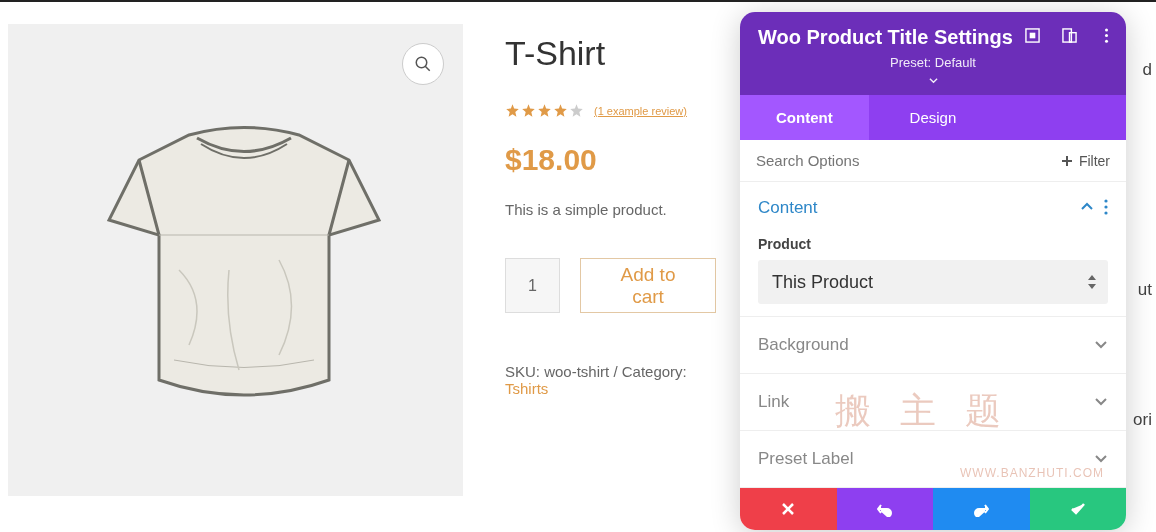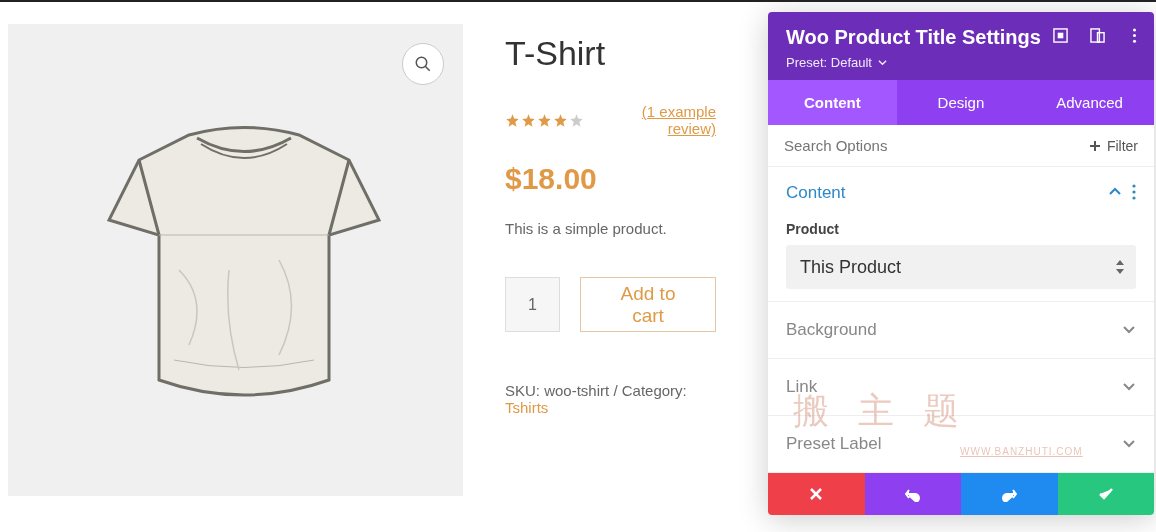--- a/index.html
+++ b/index.html
@@ -36,51 +36,50 @@
     cursor: pointer;
   }
   .zoom-btn svg { width: 18px; height: 18px; stroke:#555; fill:none; stroke-width:2; }
   .tshirt-svg { position:absolute; left:70px; top:95px; width:330px; }
 
   .summary { flex: 1; padding-top: 10px; }
   .ptitle { font-size: 34px; color:#333; font-weight:500; margin-bottom: 30px;}
   .rating-row { display:flex; align-items:center; gap:10px; margin-bottom: 25px; }
   .stars { display:flex; gap:1px; }
   .stars svg { width:15px; height:15px; }
-  .review-link { color:#e09a47; font-size:15px;text-align:right; }
+  .review-link { color:#e09a47; font-size:11px; }
   .price { font-size:30px; font-weight:700; color:#e09a47; margin-bottom: 24px;}
   .short-desc{ font-size:15px; color:#666; margin-bottom: 40px;}
   .cart-row { display:flex; gap:20px; margin-bottom:50px;}
   .qty { width:55px; height:55px; border:1px solid #ddd; background:#f6f6f6;
          text-align:center; font-size:16px; color:#666;}
   .add-cart-btn{ height:55px; padding:0 28px; background:#fff; color:#e09a47;
          border:1px solid #e3c8a4; font-size:19px; cursor:pointer;}
   .meta { font-size:15px; color:#666; }
   .meta a{ color:#e09a47; text-decoration:none; }
 
   
   .panel {
     position:absolute;
     top: 10px; left: 740px;
     width: 386px;
     background:#fff;
     box-shadow: 0 4px 30px rgba(0,0,0,.2);
-    border-radius: 4px;
+    border-radius: 15px;
     font-size:14px;
     overflow:hidden;
-    margin-left:28px;
   }
   .panel-head {
     background:#6c2eb9;
     color:#fff;
     padding: 14px 18px 10px;
     position:relative;
   }
   .panel-head h3 { font-size:20px; font-weight:600; margin-bottom:6px;}
-  .preset { font-size:13px; opacity:.9; display:flex; align-items:center; gap:6px;}
+  .preset { font-size:13px; opacity:.9; display:flex; align-items:center; gap:6px;flex-direction:column;}
   .preset svg{width:9px;height:9px;}
   .head-icons { position:absolute; top:16px; right:12px; display:flex; gap:22px;}
   .head-icons span{ cursor:pointer; display:inline-flex;}
   .head-icons svg{ width:15px; height:15px; fill:#fff;}
   .tabs { display:flex; background:#8e3ff0; }
   .tabs div{ flex:0 0 auto; padding: 14px 0; width:33.33%; text-align:center;
              color:#fff; font-size:15px; cursor:pointer;}
   .tabs .active{ background:#a357ff; font-weight:600;}
   .search-row{ display:flex; padding:12px 16px; color:#888;
                border-bottom:1px solid #eee;}
@@ -102,24 +101,24 @@
   .select svg{ position:absolute; right:12px; top:50%; transform:translateY(-50%);
           width:8px;height:14px; fill:#666;}
   .collapsed { padding:18px 18px; }
   .panel-foot{ display:flex; height:42px;}
   .panel-foot div{ flex:1; display:flex; align-items:center; justify-content:center; cursor:pointer;}
   .foot-close{background:#ef3f49;} .foot-undo{background:#8e3ff0;}
   .foot-redo{background:#1f8bf1;} .foot-ok{background:#28c77f;}
   .panel-foot svg{width:16px;height:16px;fill:#fff;stroke:#fff;}
 
   
-  .wm{position:absolute; left:793px; top:385px; font-size:36px; color:#c86b4b;
+  .wm{position:absolute; left:835px; top:385px; font-size:36px; color:#c86b4b;
       opacity:.35; font-family: "STKaiti","KaiTi",serif; letter-spacing:10px; pointer-events:none;}
-  .wm2{position:absolute; left:960px; top:444px; font-size:10px; color:#c86b4b;
-       opacity:.4; letter-spacing:1px; pointer-events:none;text-decoration:underline;}
+  .wm2{position:absolute; left:960px; top:464px; font-size:12px; color:#c86b4b;
+       opacity:.4; letter-spacing:1px; pointer-events:none;}
   
   .bg-text { position:absolute; right:4px; color:#444; font-size:17px;}
 </style>
 </head>
 <body>
 
 <span class="bg-text" style="top:58px;">d</span>
 <span class="bg-text" style="top:278px;">ut</span>
 <span class="bg-text" style="top:408px;">ori</span>
 
@@ -212,21 +211,20 @@
             <circle cx="2" cy="8" r="1.6"></circle>
             <circle cx="2" cy="14" r="1.6"></circle>
           </svg>
         </span>
     </div>
   </div>
 
   <div class="tabs">
     <div class="active">Content</div>
     <div>Design</div>
-    <div>Advanced</div>
   </div>
 
   <div class="search-row">
     <input placeholder="Search Options" style="">
     <span class="filter-btn">
       <svg viewBox="0 0 12 12">
           <line x1="6" y1="1" x2="6" y2="11"></line>
           <line x1="1" y1="6" x2="11" y2="6"></line>
         </svg>
       <span>Filter</span>

